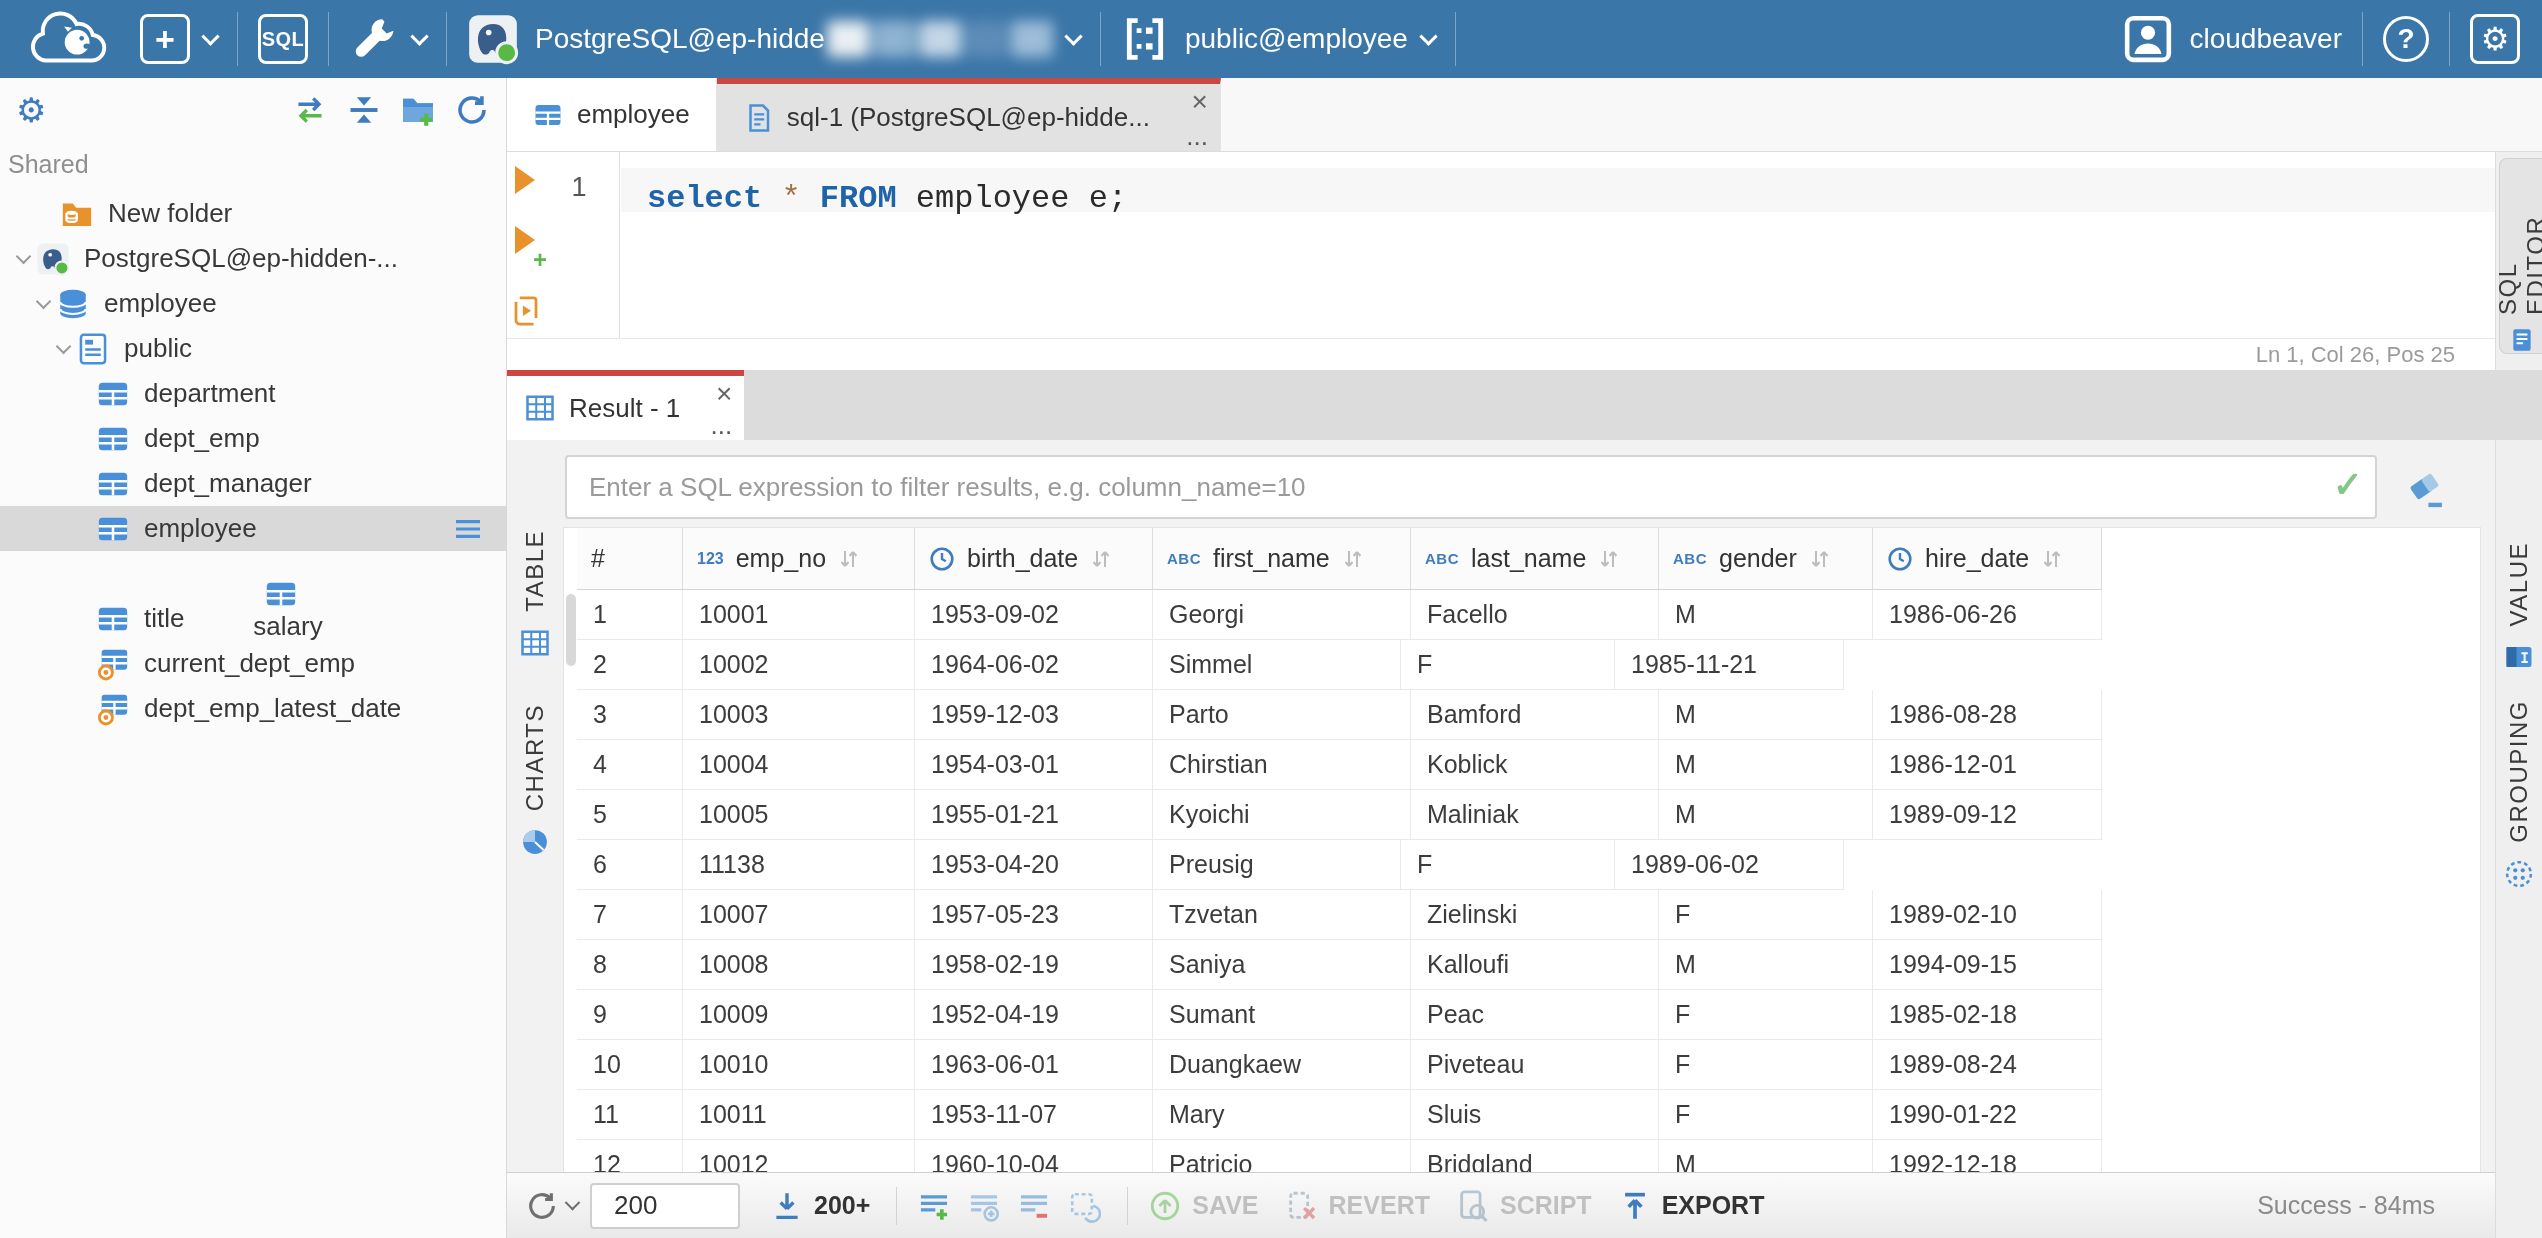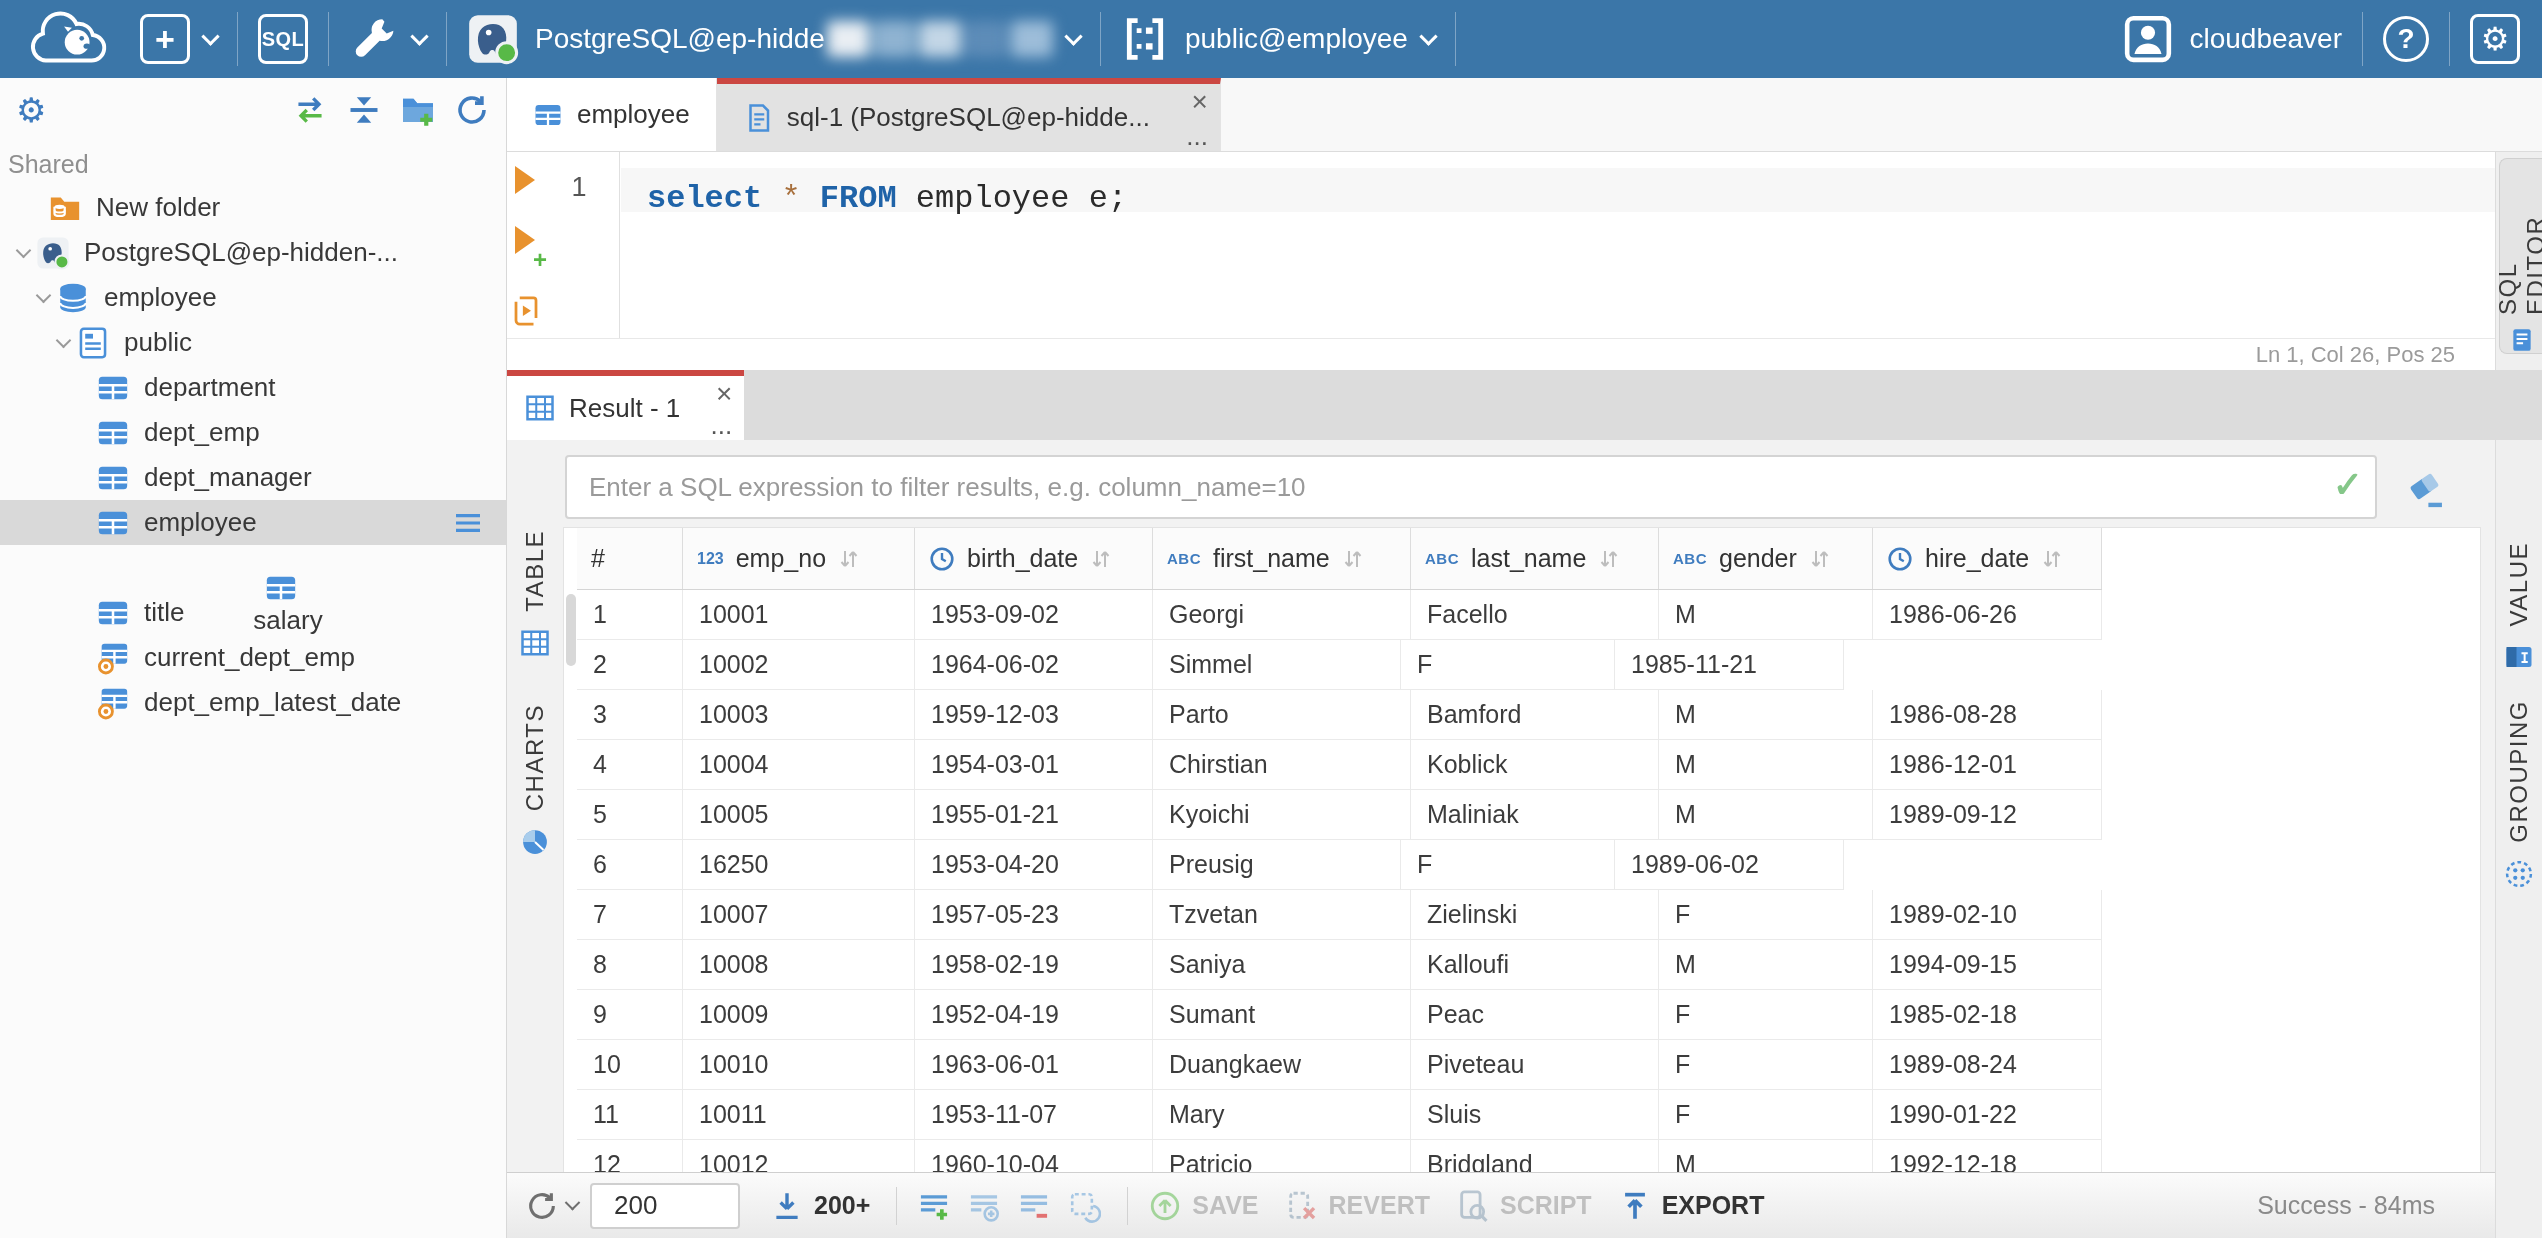--- a/index.html
+++ b/index.html
@@ -226,21 +226,21 @@
       </span>
       <span class="s-ico">
         <svg viewBox="0 0 24 24" width="36" height="36">
           <path d="M20 12a8 8 0 1 1-2.4-5.7" fill="none" stroke="#3f7cbf" stroke-width="2.4"></path>
           <path d="M18.6 2.8v4.6H14" fill="none" stroke="#3f7cbf" stroke-width="2.4"></path>
         </svg>
       </span>
     </div>
     <div class="section-label">Shared</div>
     <div id="tree">
-        <div class="tree-item" style="padding-left: 22px;">
+        <div class="tree-item" style="padding-left: 34px; margin-top: 6px;">
           <span class="t-chev"></span>
           <span class="t-ico"><svg viewBox="0 0 24 24">
               <path d="M2 4.5h7l2.5 3H22v13H2z" fill="#e8922e"></path>
               <ellipse cx="8.2" cy="11.2" rx="3.6" ry="1.5" fill="#fff"></ellipse>
               <path d="M4.6 11.2v4.8c0 .9 1.6 1.6 3.6 1.6s3.6-.7 3.6-1.6v-4.8" fill="none" stroke="#fff" stroke-width="1.6"></path>
               <path d="M4.6 13.6c0 .9 1.6 1.6 3.6 1.6s3.6-.7 3.6-1.6" fill="none" stroke="#fff" stroke-width="1.3"></path>
             </svg></span>
           <span class="t-label">New folder</span>
         </div>
         <div class="tree-item" style="padding-left: 10px;">
@@ -567,21 +567,21 @@
             <div class="g-cell" style="width: 106px;">5</div>
             <div class="g-cell" style="width: 232px;">10005</div>
             <div class="g-cell" style="width: 238px;">1955-01-21</div>
             <div class="g-cell" style="width: 258px;">Kyoichi</div>
             <div class="g-cell" style="width: 248px;">Maliniak</div>
             <div class="g-cell" style="width: 214px;">M</div>
             <div class="g-cell" style="width: 229px;">1989-09-12</div>
           </div>
           <div class="g-row">
             <div class="g-cell" style="width: 106px;">6</div>
-            <div class="g-cell" style="width: 232px;">16250</div>
+            <div class="g-cell" style="width: 232px;">11138</div>
             <div class="g-cell" style="width: 238px;">1953-04-20</div>
             <div class="g-cell" style="width: 248px;">Preusig</div>
             <div class="g-cell" style="width: 214px;">F</div>
             <div class="g-cell" style="width: 229px;">1989-06-02</div>
           </div>
           <div class="g-row">
             <div class="g-cell" style="width: 106px;">7</div>
             <div class="g-cell" style="width: 232px;">10007</div>
             <div class="g-cell" style="width: 238px;">1957-05-23</div>
             <div class="g-cell" style="width: 258px;">Tzvetan</div>

